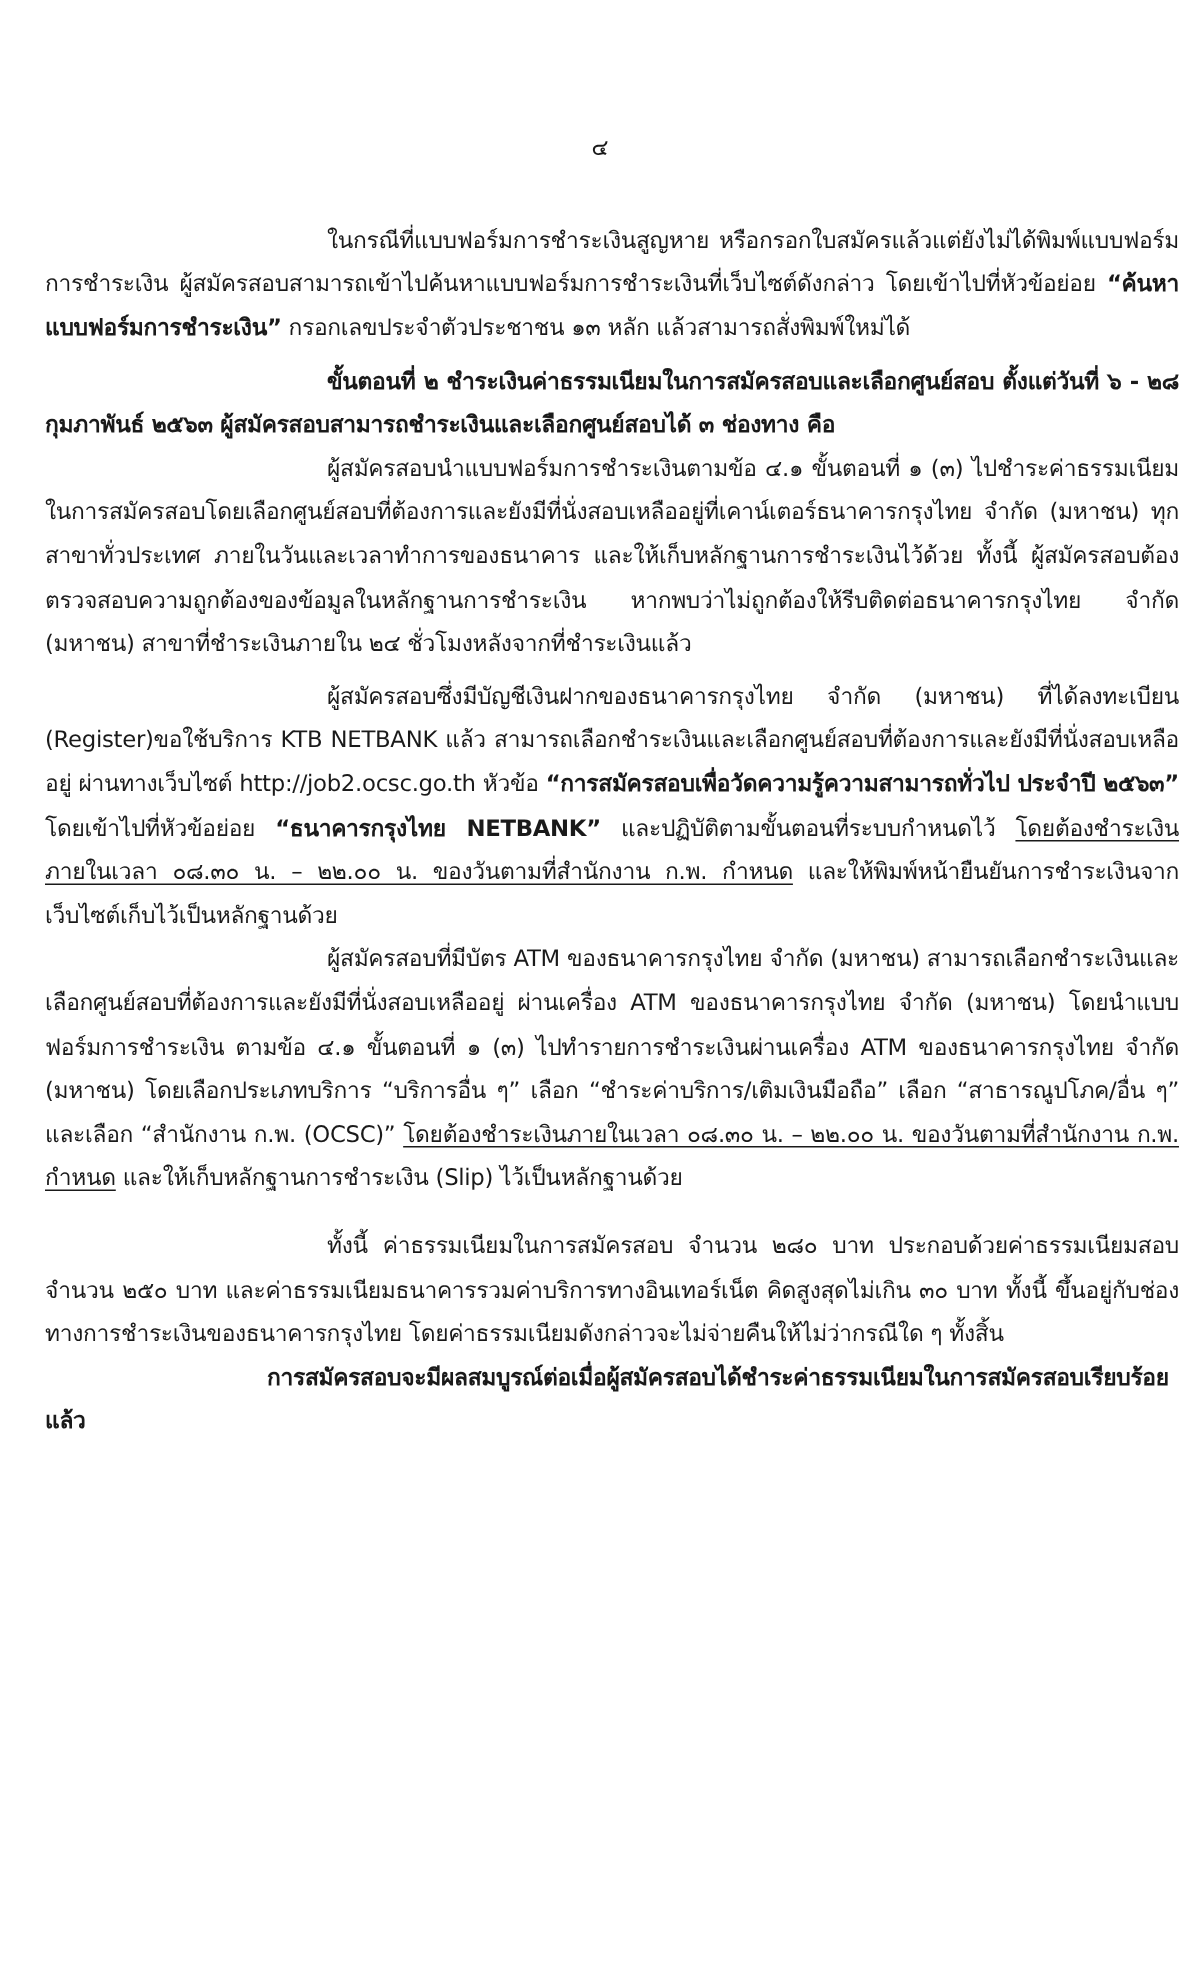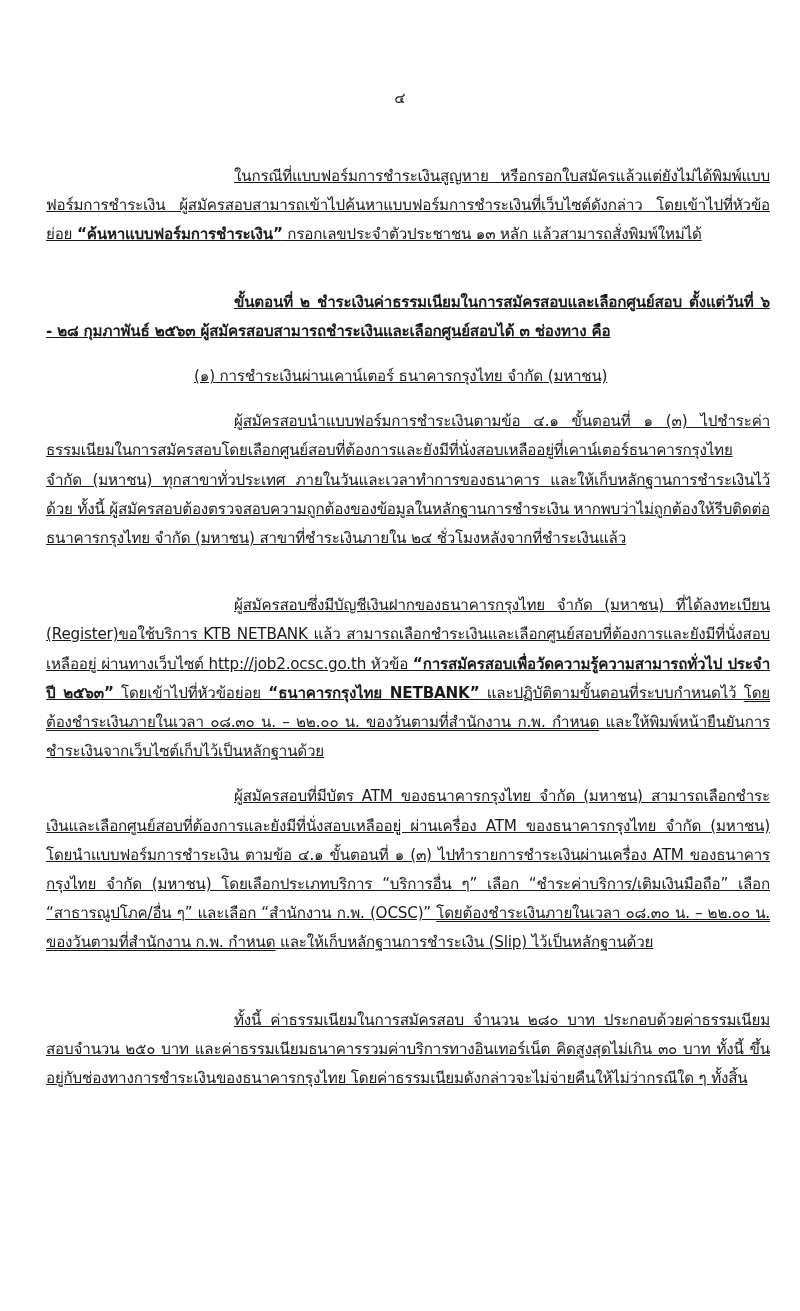--- a/index.html
+++ b/index.html
@@ -2,21 +2,21 @@
 <html><head>
 <meta charset="utf-8">
 <style>
   html, body { margin: 0; padding: 0; background: #ffffff; }
   body { width: 800px; height: 1311px; position: relative; overflow: hidden;
          font-family: "DejaVu Sans", "Liberation Sans", sans-serif; color: #1a1a1a; }
   .page-number { position: absolute; top: 86px; left: 0; width: 800px; text-align: center;
                  font-size: 15px; }
   .doc { position: absolute; left: 30px; top: 146px; width: 756px; font-size: 15.2px;
          line-height: 29.2px; letter-spacing: -0.2px; }
-  .doc p { margin: 16px; text-align: justify; text-align-last: left; text-decoration: underline; }
+  .doc p { margin: 0; text-align: justify; text-align-last: left; }
   .indent { text-indent: 188px; }
   .sub-heading { padding-left: 148px; }
   .bold { font-weight: bold; }
   .u { text-decoration: underline; text-underline-offset: 3px; }
   .gap { height: 16px; }
   .gap-sm { height: 6px; }
   .closing-indent { text-indent: 148px; }
 </style>
 </head>
 <body>
@@ -24,27 +24,27 @@
 <div class="page-number">๔</div>
 
 <div class="doc">
 
   <p class="indent"><span>ในกรณีที่แบบฟอร์มการชำระเงินสูญหาย หรือกรอกใบสมัครแล้วแต่ยังไม่ได้พิมพ์แบบฟอร์มการชำระเงิน ผู้สมัครสอบสามารถเข้าไปค้นหาแบบฟอร์มการชำระเงินที่เว็บไซต์ดังกล่าว โดยเข้าไปที่หัวข้อย่อย </span><span class="bold">“ค้นหาแบบฟอร์มการชำระเงิน”</span><span> กรอกเลขประจำตัวประชาชน ๑๓ หลัก แล้วสามารถสั่งพิมพ์ใหม่ได้</span></p>
 
   <div class="gap-sm"></div>
 
   <p class="indent bold">ขั้นตอนที่ ๒ ชำระเงินค่าธรรมเนียมในการสมัครสอบและเลือกศูนย์สอบ ตั้งแต่วันที่ ๖ - ๒๘ กุมภาพันธ์ ๒๕๖๓ ผู้สมัครสอบสามารถชำระเงินและเลือกศูนย์สอบได้ ๓ ช่องทาง คือ</p>
 
-  <p class="sub-heading">(๑) การชำระเงินผ่านเคาน์เตอร์ ธนาคารกรุงไทย จำกัด (มหาชน)</p>
   <p class="indent">ผู้สมัครสอบนำแบบฟอร์มการชำระเงินตามข้อ ๔.๑ ขั้นตอนที่ ๑ (๓) ไปชำระค่าธรรมเนียมในการสมัครสอบโดยเลือกศูนย์สอบที่ต้องการและยังมีที่นั่งสอบเหลืออยู่ที่เคาน์เตอร์ธนาคารกรุงไทย จำกัด (มหาชน) ทุกสาขาทั่วประเทศ ภายในวันและเวลาทำการของธนาคาร และให้เก็บหลักฐานการชำระเงินไว้ด้วย ทั้งนี้ ผู้สมัครสอบต้องตรวจสอบความถูกต้องของข้อมูลในหลักฐานการชำระเงิน หากพบว่าไม่ถูกต้องให้รีบติดต่อธนาคารกรุงไทย จำกัด (มหาชน) สาขาที่ชำระเงินภายใน ๒๔ ชั่วโมงหลังจากที่ชำระเงินแล้ว</p>
 
   <div class="gap-sm"></div>
 
   <p class="indent"><span>ผู้สมัครสอบซึ่งมีบัญชีเงินฝากของธนาคารกรุงไทย จำกัด (มหาชน) ที่ได้ลงทะเบียน (Register)ขอใช้บริการ KTB NETBANK แล้ว สามารถเลือกชำระเงินและเลือกศูนย์สอบที่ต้องการและยังมีที่นั่งสอบเหลืออยู่ ผ่านทางเว็บไซต์ http://job2.ocsc.go.th หัวข้อ </span><span class="bold">“การสมัครสอบเพื่อวัดความรู้ความสามารถทั่วไป ประจำปี ๒๕๖๓”</span><span> โดยเข้าไปที่หัวข้อย่อย </span><span class="bold">“ธนาคารกรุงไทย NETBANK”</span><span> และปฏิบัติตามขั้นตอนที่ระบบกำหนดไว้ </span><span class="u">โดยต้องชำระเงินภายในเวลา ๐๘.๓๐ น. – ๒๒.๐๐ น. ของวันตามที่สำนักงาน ก.พ. กำหนด</span><span> และให้พิมพ์หน้ายืนยันการชำระเงินจากเว็บไซต์เก็บไว้เป็นหลักฐานด้วย</span></p>
 
   <p class="indent"><span>ผู้สมัครสอบที่มีบัตร ATM ของธนาคารกรุงไทย จำกัด (มหาชน) สามารถเลือกชำระเงินและเลือกศูนย์สอบที่ต้องการและยังมีที่นั่งสอบเหลืออยู่ ผ่านเครื่อง ATM ของธนาคารกรุงไทย จำกัด (มหาชน) โดยนำแบบฟอร์มการชำระเงิน ตามข้อ ๔.๑ ขั้นตอนที่ ๑ (๓) ไปทำรายการชำระเงินผ่านเครื่อง ATM ของธนาคารกรุงไทย จำกัด (มหาชน) โดยเลือกประเภทบริการ “บริการอื่น ๆ” เลือก “ชำระค่าบริการ/เติมเงินมือถือ” เลือก “สาธารณูปโภค/อื่น ๆ” และเลือก “สำนักงาน ก.พ. (OCSC)” </span><span class="u">โดยต้องชำระเงินภายในเวลา ๐๘.๓๐ น. – ๒๒.๐๐ น. ของวันตามที่สำนักงาน ก.พ. กำหนด</span><span> และให้เก็บหลักฐานการชำระเงิน (Slip) ไว้เป็นหลักฐานด้วย</span></p>
 
   <div class="gap"></div>
 
   <p class="indent">ทั้งนี้ ค่าธรรมเนียมในการสมัครสอบ จำนวน ๒๘๐ บาท ประกอบด้วยค่าธรรมเนียมสอบจำนวน ๒๕๐ บาท และค่าธรรมเนียมธนาคารรวมค่าบริการทางอินเทอร์เน็ต คิดสูงสุดไม่เกิน ๓๐ บาท ทั้งนี้ ขึ้นอยู่กับช่องทางการชำระเงินของธนาคารกรุงไทย โดยค่าธรรมเนียมดังกล่าวจะไม่จ่ายคืนให้ไม่ว่ากรณีใด ๆ ทั้งสิ้น</p>
 
+  <p class="closing-indent bold">การสมัครสอบจะมีผลสมบูรณ์ต่อเมื่อผู้สมัครสอบได้ชำระค่าธรรมเนียมในการสมัครสอบเรียบร้อยแล้ว</p>
 
 </div>
 
 </body></html>

